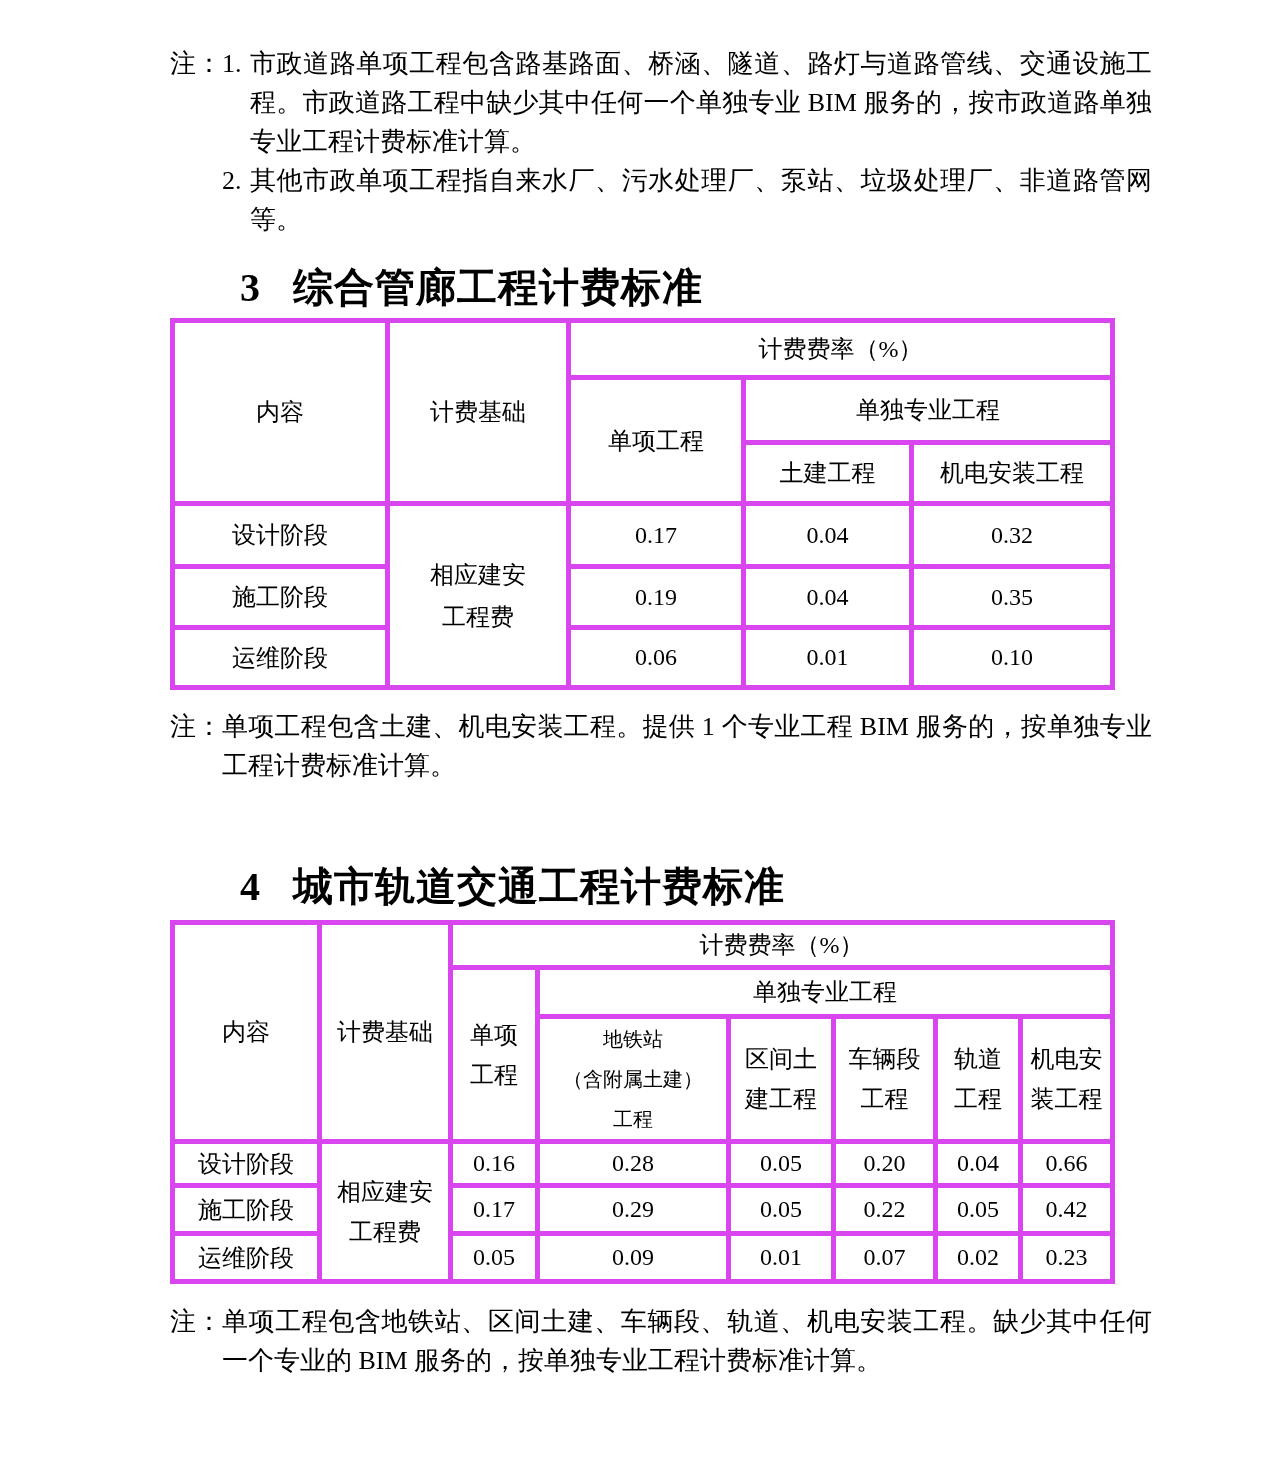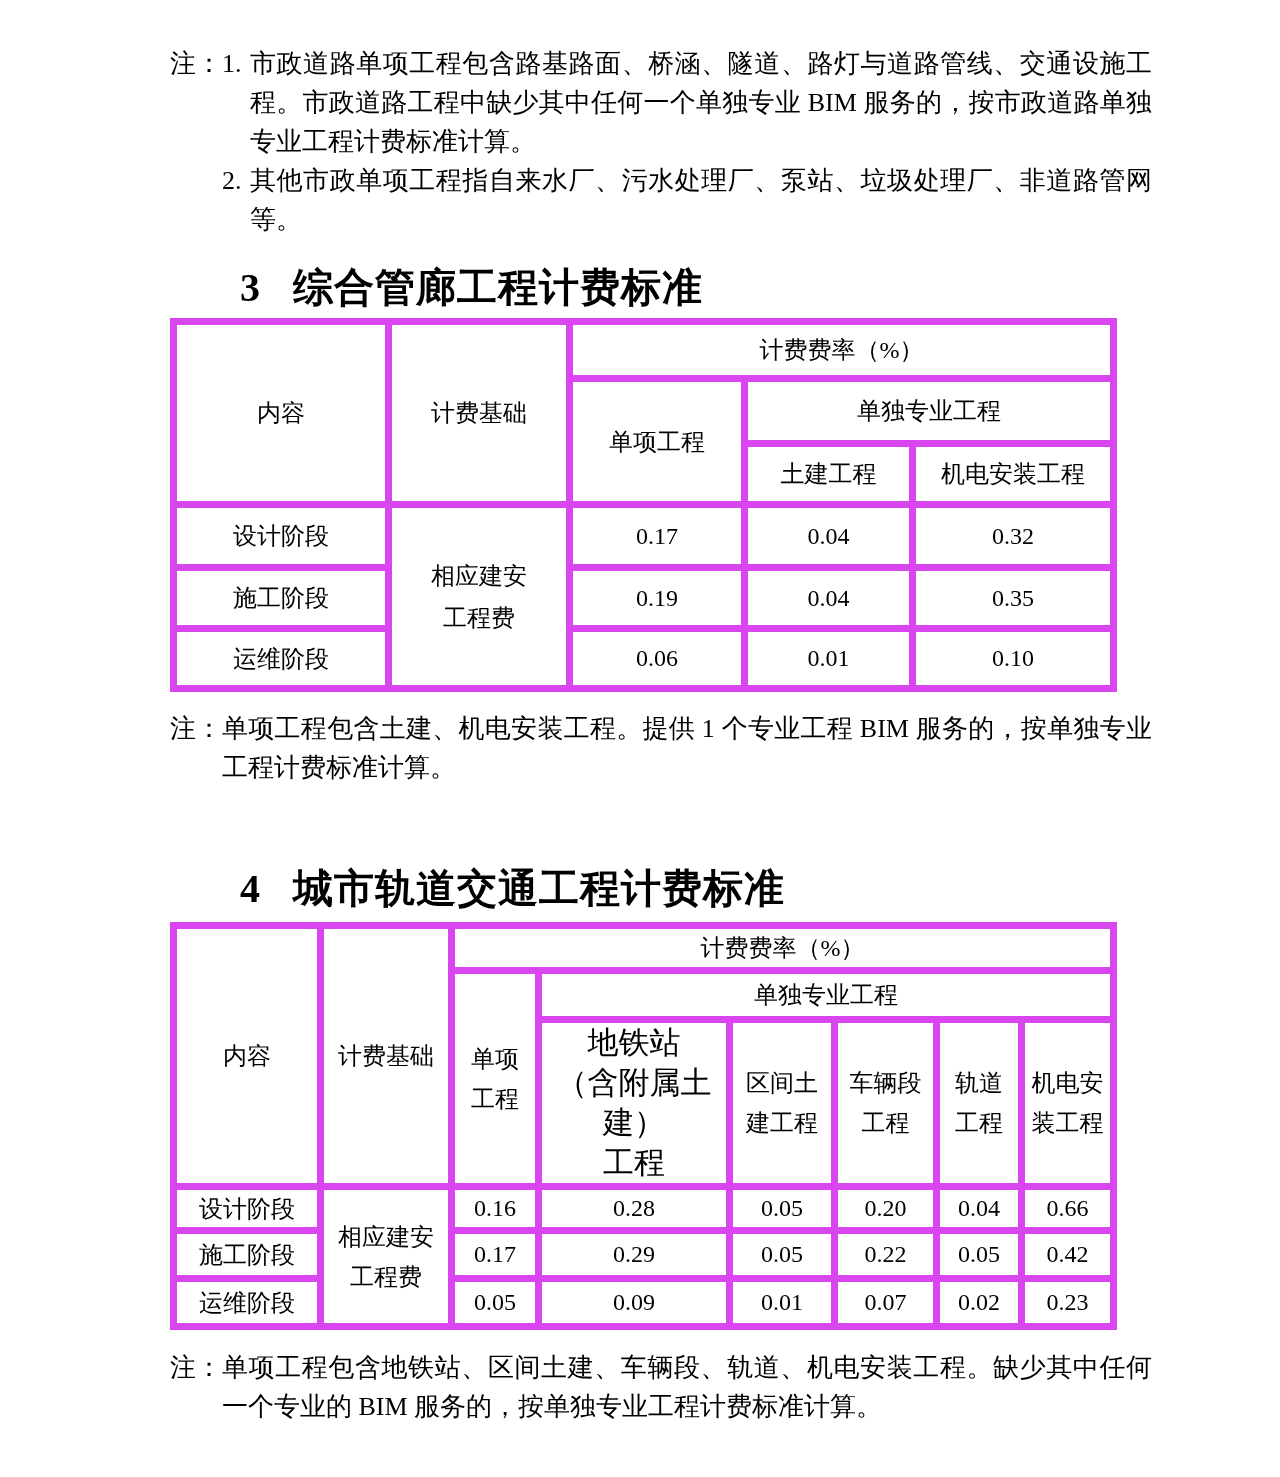--- a/index.html
+++ b/index.html
@@ -42,34 +42,34 @@
     font-size: 26px; font-weight: bold; line-height: 34px;
   }
 
   
   table.fee-table {
     border-collapse: collapse; table-layout: fixed;
     margin-left: 170px; width: 940px;
     border: 2px solid #000;
   }
   table.fee-table td {
-    border: 7px solid #d946ef;
+    border: 5px solid #d946ef;
     text-align: center; vertical-align: middle;
     padding: 0;
     font-size: 24px;
     overflow: hidden;
     margin-top: 20px;
   }
   .t1 { margin-top: 8px; }
   .t2 { margin-top: 11px; }
   td.heavy { border-bottom-width: 2px; }
   td.preline { white-space: pre-line; line-height: 42px; }
   .t2 td.preline { line-height: 40px; }
   .t2 td.subhead { white-space: pre-line; line-height: 40px; }
-  .t2 td.metro-cell { font-size: 31px; }
+  .t2 td.metro-cell { font-size: 20px; }
 </style>
 </head>
 <body>
 
 <div class="page">
 
   <div class="note top-note">
     <span class="note-label">注：</span>
     <div class="note-items">
       <div class="note-item">

